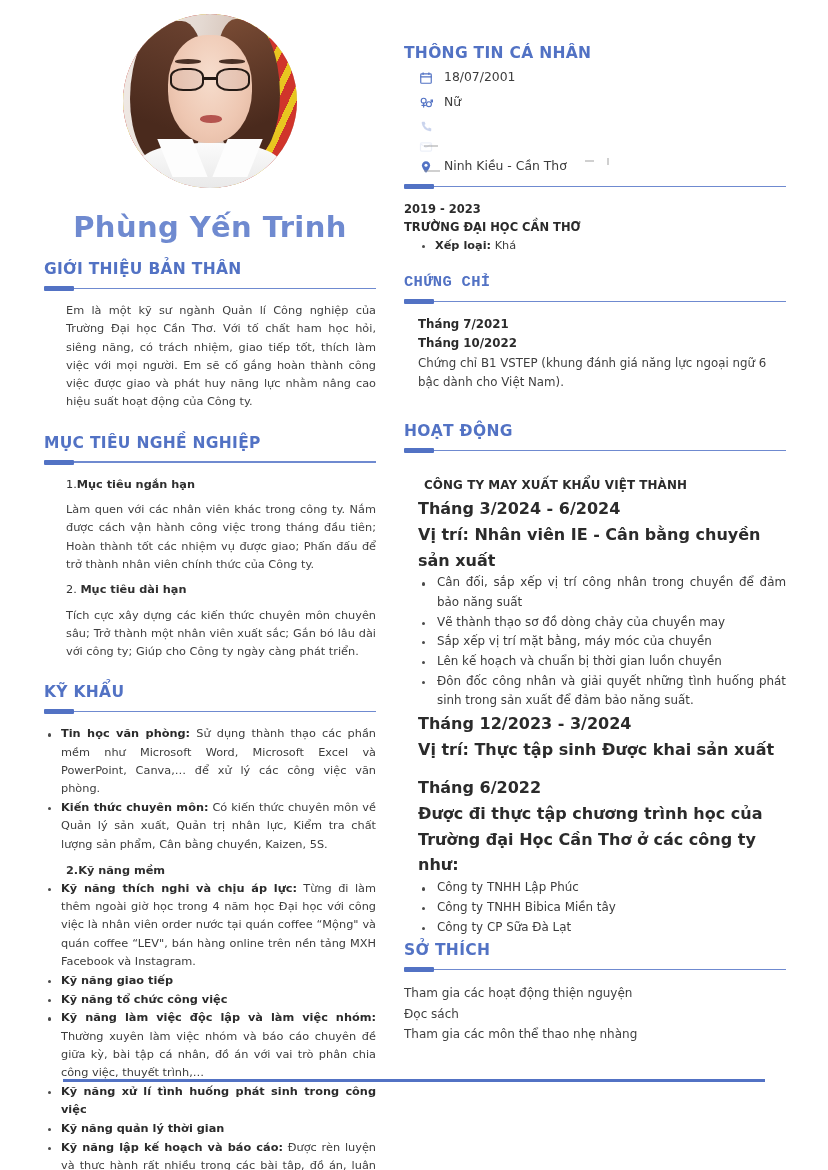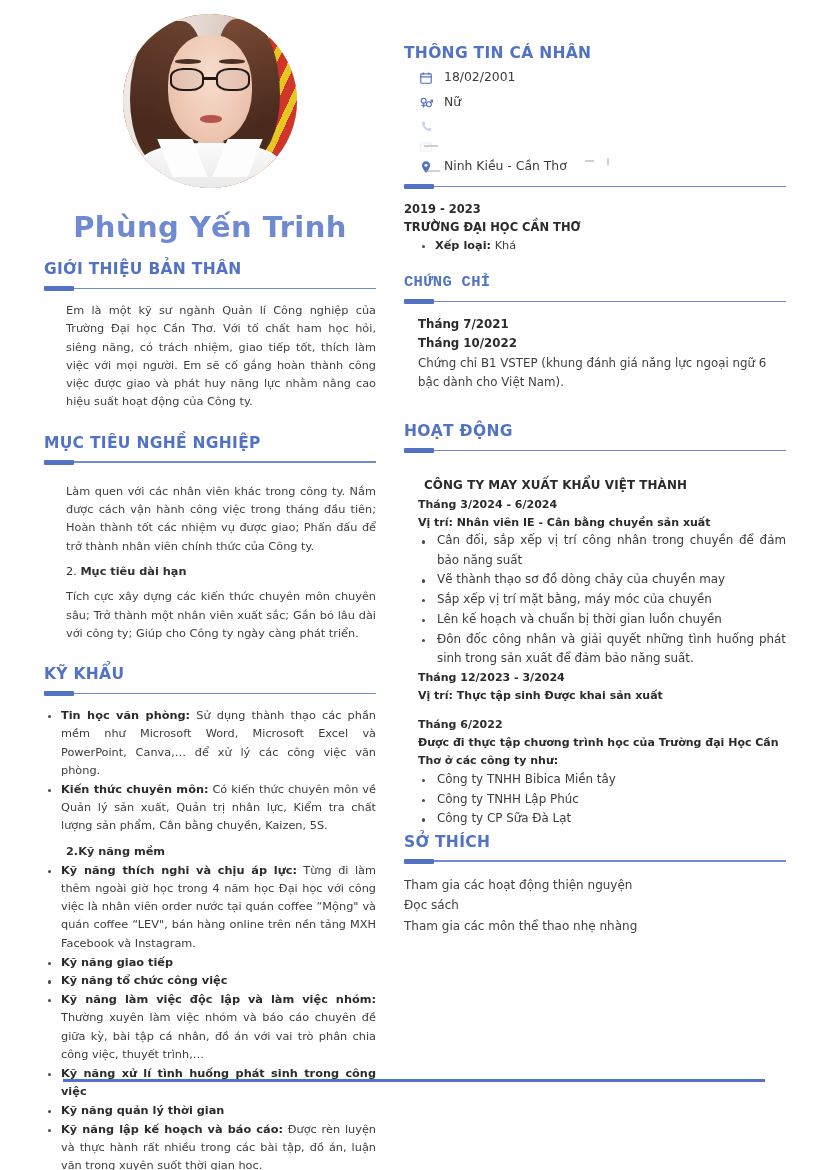--- a/index.html
+++ b/index.html
@@ -262,21 +262,21 @@
   .cert-block { font-size: 11.8px; line-height: 1.64; padding-left: 14px; }
   .cert-block .mon { font-weight: bold; color: #2b2b2b; }
   .cert-block .desc { color: #3f3f3f; }
 
   .act-block { padding-left: 14px; }
   .act-company {
     font-size: 11.9px; font-weight: bold; color: #2b2b2b;
     letter-spacing: 0.1px; line-height: 1.62; padding-left: 6px;
   }
   .act-line {
-    font-size: 11px; font-weight: bold; color: #2b2b2b; line-height: 1.62;
+    font-size: 16px; font-weight: bold; color: #2b2b2b; line-height: 1.62;
   }
   .act-block ul.bullets > li {
     font-size: 11.9px;
     padding-left: 19px;
   }
   .act-block ul.bullets > li::before { top: 9px; }
 
   .hobby-line { font-size: 12px; line-height: 1.72; color: #3f3f3f; }
 
   .footer-line {
@@ -317,20 +317,23 @@
       </div>
 
       <div class="full-name">Phùng Yến Trinh</div>
 
       <div class="sec-title first">GIỚI THIỆU BẢN THÂN</div>
       <div class="divider"></div>
       <div class="body-text indent">Em là một kỹ sư ngành Quản lí Công nghiệp của Trường Đại học Cần Thơ. Với tố chất ham học hỏi, siêng năng, có trách nhiệm, giao tiếp tốt, thích làm việc với mọi người. Em sẽ cố gắng hoàn thành công việc được giao và phát huy năng lực nhằm nâng cao hiệu suất hoạt động của Công ty.</div>
 
       <div class="sec-title">MỤC TIÊU NGHỀ NGHIỆP</div>
       <div class="divider"></div>
+      <div class="sub-head indent">
+        <span>1.</span><b>Mục tiêu ngắn hạn</b>
+      </div>
       <div class="gap-s"></div>
       <div class="body-text indent">Làm quen với các nhân viên khác trong công ty. Nắm được cách vận hành công việc trong tháng đầu tiên; Hoàn thành tốt các nhiệm vụ được giao; Phấn đấu để trở thành nhân viên chính thức của Công ty.</div>
       <div class="gap-s"></div>
       <div class="sub-head indent">
         <span>2. </span><b>Mục tiêu dài hạn</b>
       </div>
       <div class="gap-s"></div>
       <div class="body-text indent">Tích cực xây dựng các kiến thức chuyên môn chuyên sâu; Trở thành một nhân viên  xuất sắc; Gắn bó lâu dài với công ty; Giúp cho Công ty ngày càng phát triển.</div>
 
       <div class="sec-title">KỸ KHẨU</div>
@@ -360,21 +363,21 @@
 
       <div class="sec-title" style="margin-top:44px;">THÔNG TIN CÁ NHÂN</div>
       <div id="contact-rows">
           <div class="contact-row">
             <span class="ic">
               <svg width="14" height="14" viewBox="0 0 24 24" fill="none" stroke="#5272c4" stroke-width="2">
                 <rect x="3" y="5" width="18" height="16" rx="1.5"></rect>
                 <path d="M3 10h18M7 3v3M17 3v3" stroke-linecap="round"></path>
               </svg>
             </span>
-            <span class="txt">18/02/2001</span>
+            <span class="txt">18/07/2001</span>
           </div>
           <div class="contact-row">
             <span class="ic">
               <svg width="14" height="14" viewBox="0 0 24 24" fill="none" stroke="#5272c4" stroke-width="2">
                 <circle cx="8" cy="8" r="4.2"></circle>
                 <path d="M8 12.2V19M5 16h6" stroke-linecap="round"></path>
                 <circle cx="17" cy="14" r="4.2"></circle>
                 <path d="M20 11l3.2-3.2M20.4 7.2h3.2v3.2" stroke-linecap="round"></path>
               </svg>
             </span>
@@ -438,22 +441,22 @@
             <li>Sắp xếp vị trí mặt bằng, máy móc của chuyền</li>
             <li>Lên kế hoạch và chuẩn bị thời gian luồn chuyền</li>
             <li>Đôn đốc công nhân và giải quyết những tình huống phát sinh trong sản xuất để đảm bảo năng suất.</li>
           </ul>
         <div class="act-line">Tháng 12/2023 - 3/2024</div>
         <div class="act-line">Vị trí: Thực tập sinh Được khai sản xuất</div>
         <div class="gap-m"></div>
         <div class="act-line">Tháng 6/2022</div>
         <div class="act-line">Được đi thực tập chương trình học của Trường đại Học Cần Thơ ở các công ty như:</div>
         <ul class="bullets" id="intern-companies">
+            <li>Công ty TNHH Lập Phúc</li>
             <li>Công ty TNHH Bibica Miền tây</li>
-            <li>Công ty TNHH Lập Phúc</li>
             <li>Công ty CP Sữa Đà Lạt</li>
           </ul>
       </div>
 
       <div class="sec-title" style="margin-top:4px;">SỞ THÍCH</div>
       <div class="divider"></div>
       <div id="hobby-list">
           <div class="hobby-line">Tham gia các hoạt động thiện nguyện</div>
           <div class="hobby-line">Đọc sách</div>
           <div class="hobby-line">Tham gia các môn thể thao nhẹ nhàng</div>

